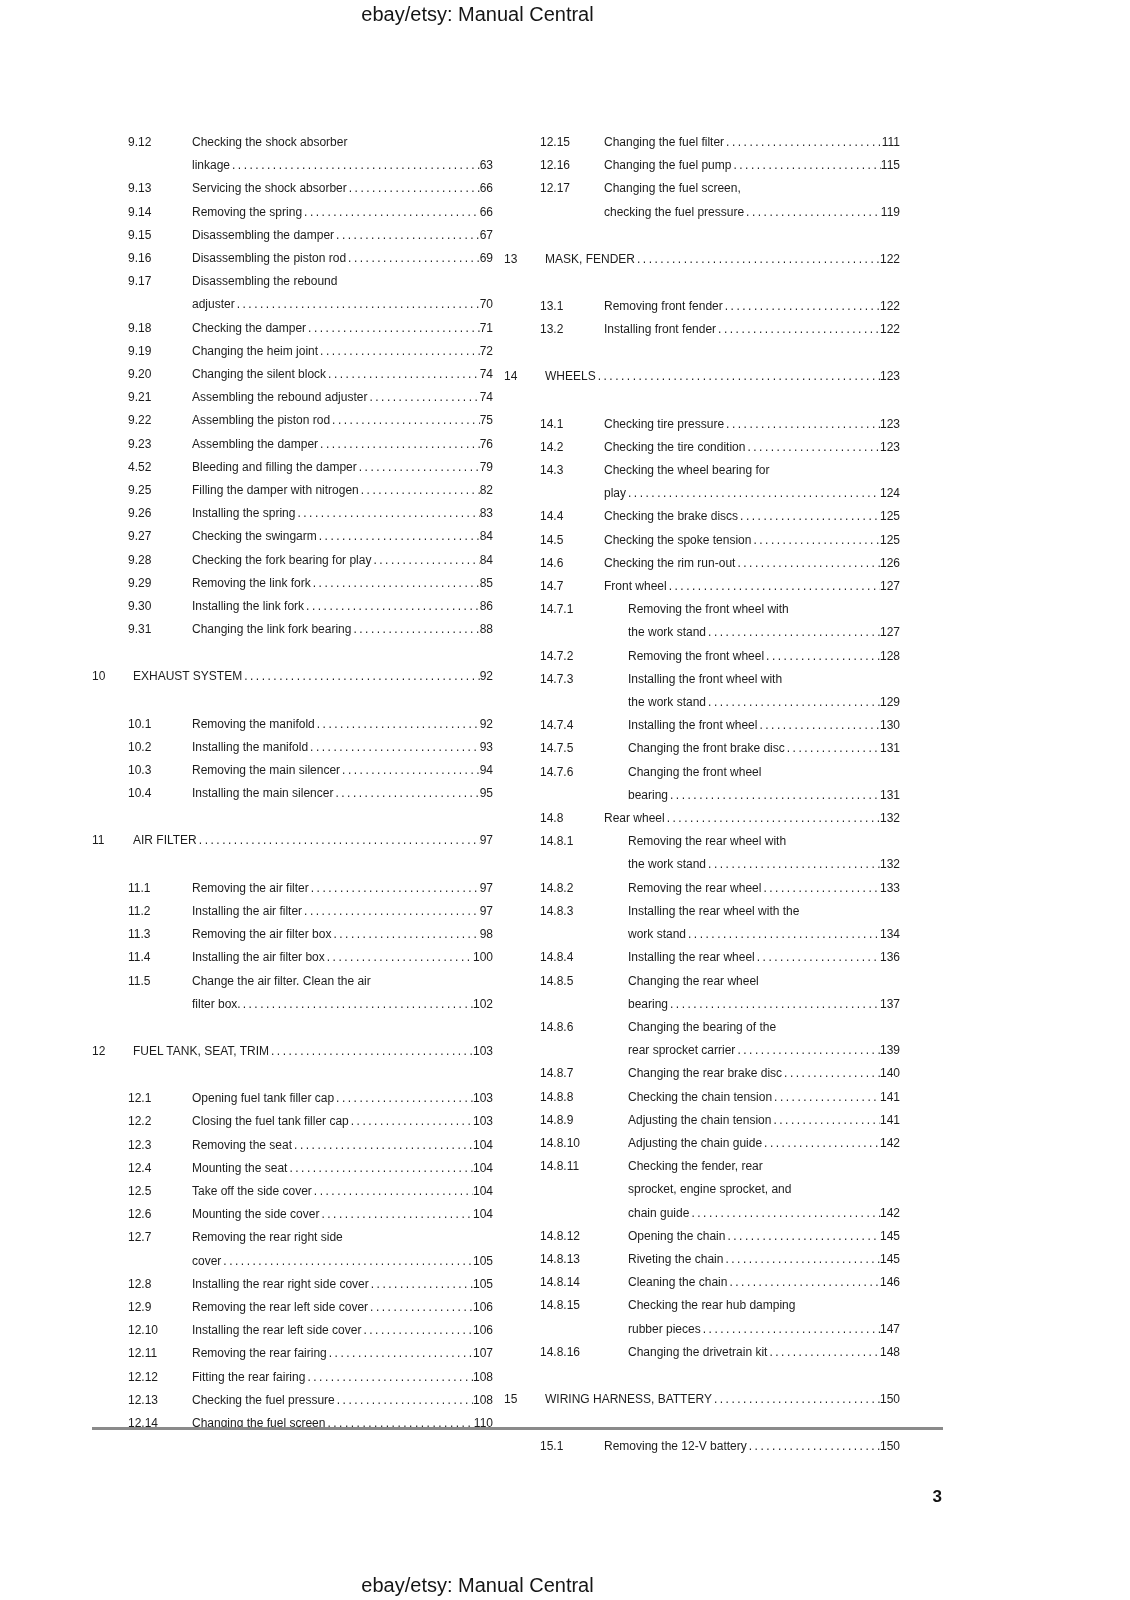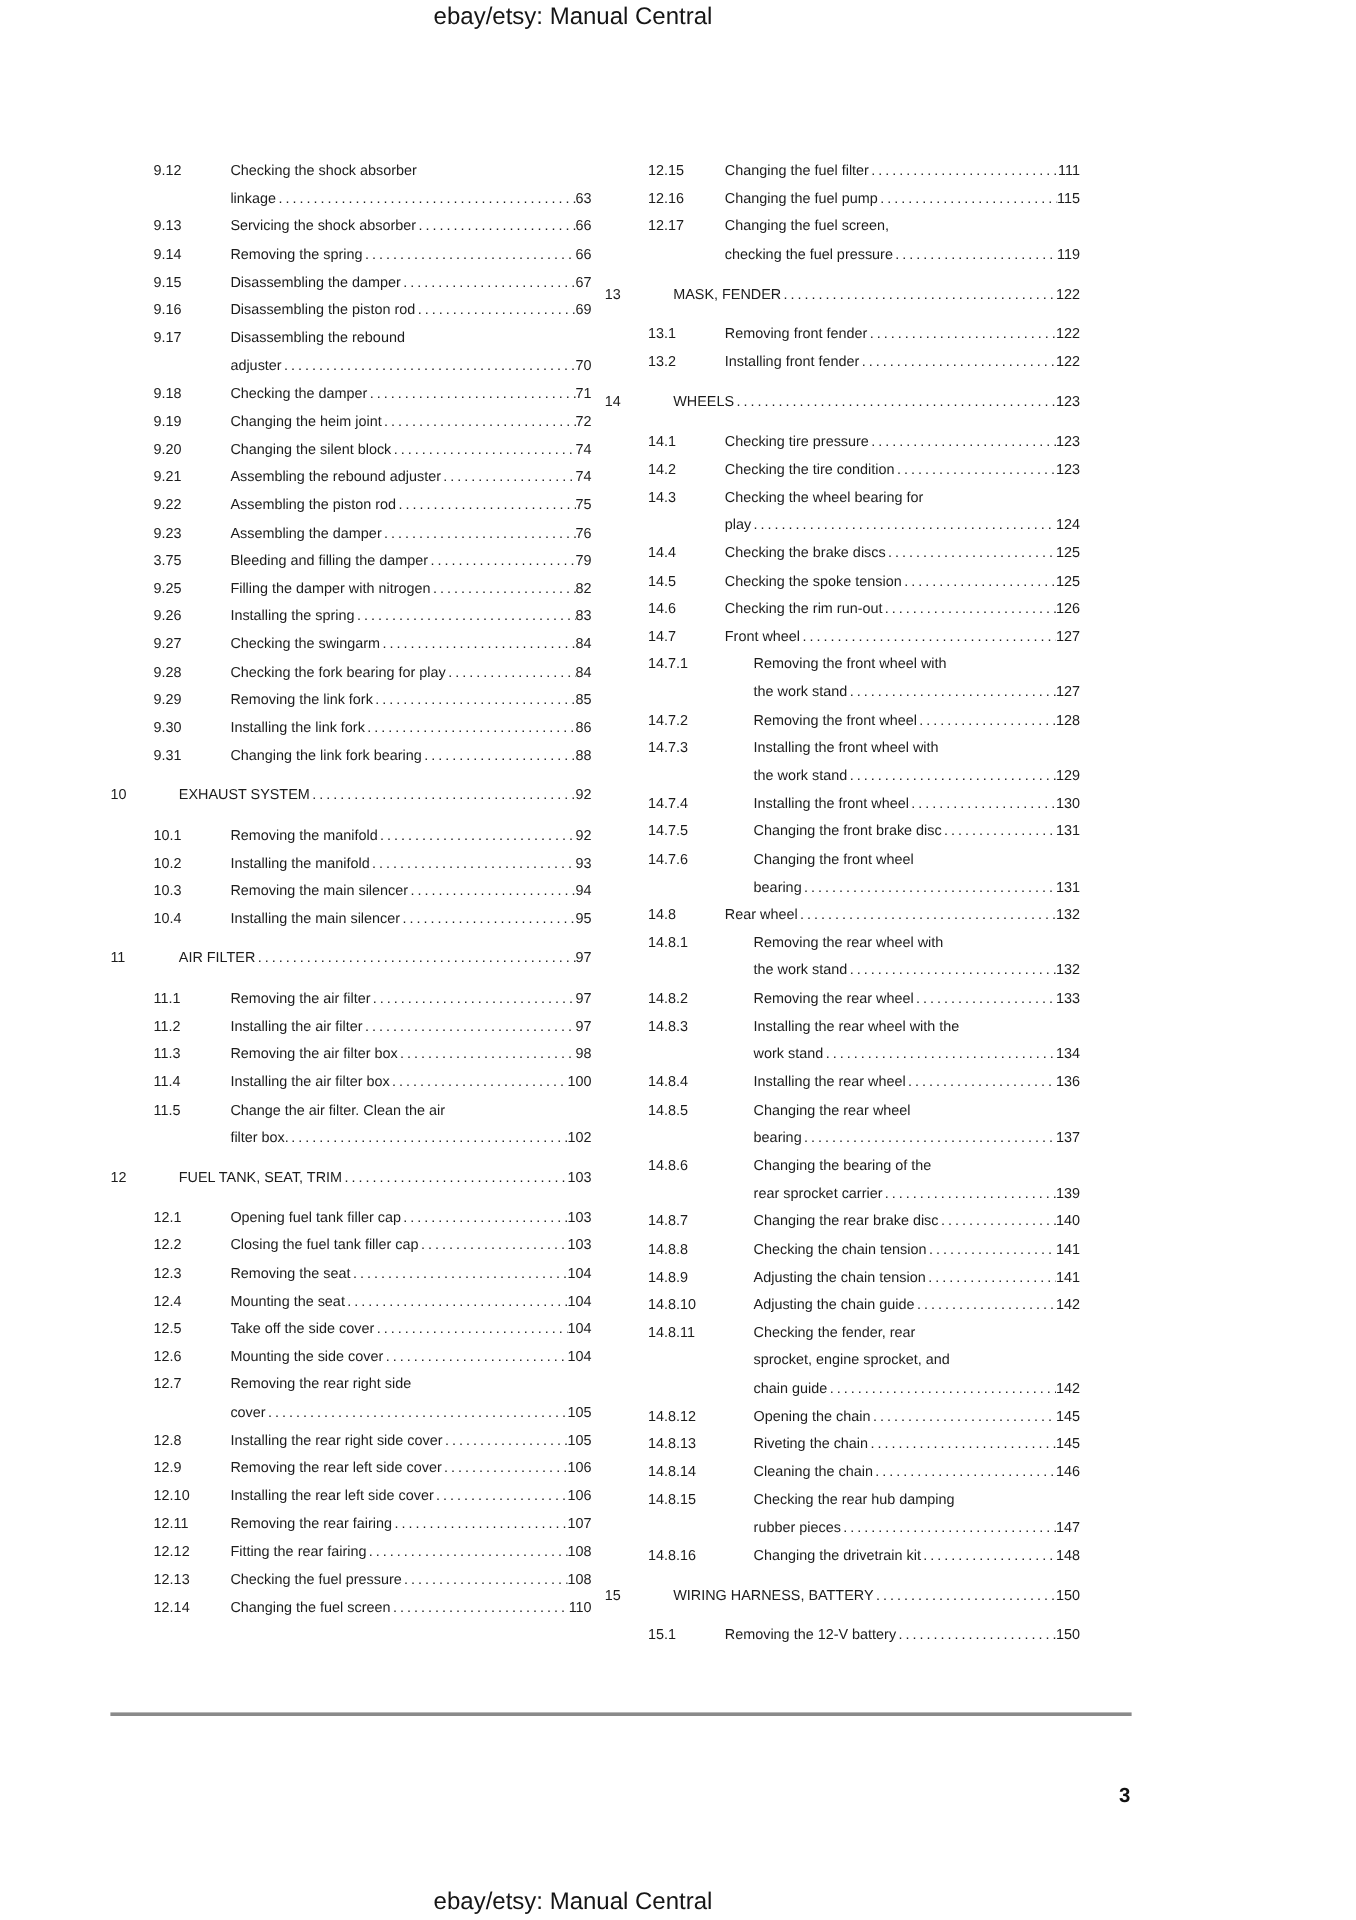--- a/index.html
+++ b/index.html
@@ -63,22 +63,21 @@
   .col-left{ left:92px;  width:401px; }
   .col-right{ left:504px; width:396px; }
   .entry{
     display:flex;
   }
   .entry.section,
   .entry.subsection{
     padding-left:36px;
   }
   .entry.chapter{
-    margin:10px 0;
-    gap:16px;
+    margin:24px 0;
   }
   .entry .num{
     flex:0 0 64px;
   }
   .entry.chapter .num{ flex:0 0 41px; }
   .entry.subsection .num{ flex:0 0 88px; }
   .entry .body{
     flex:1 1 auto;
     min-width:0;
     display:block;
@@ -265,21 +264,21 @@
           <span class="num">9.23</span>
           <span class="body">
             <span class="line">
               <span class="t">Assembling the damper</span>
               <span class="leader"></span>
               <span class="pg">76</span>
             </span>
           </span>
         </div>
         <div class="entry section">
-          <span class="num">3.75</span>
+          <span class="num">4.52</span>
           <span class="body">
             <span class="line">
               <span class="t">Bleeding and filling the damper</span>
               <span class="leader"></span>
               <span class="pg">79</span>
             </span>
           </span>
         </div>
         <div class="entry section">
           <span class="num">9.25</span>

